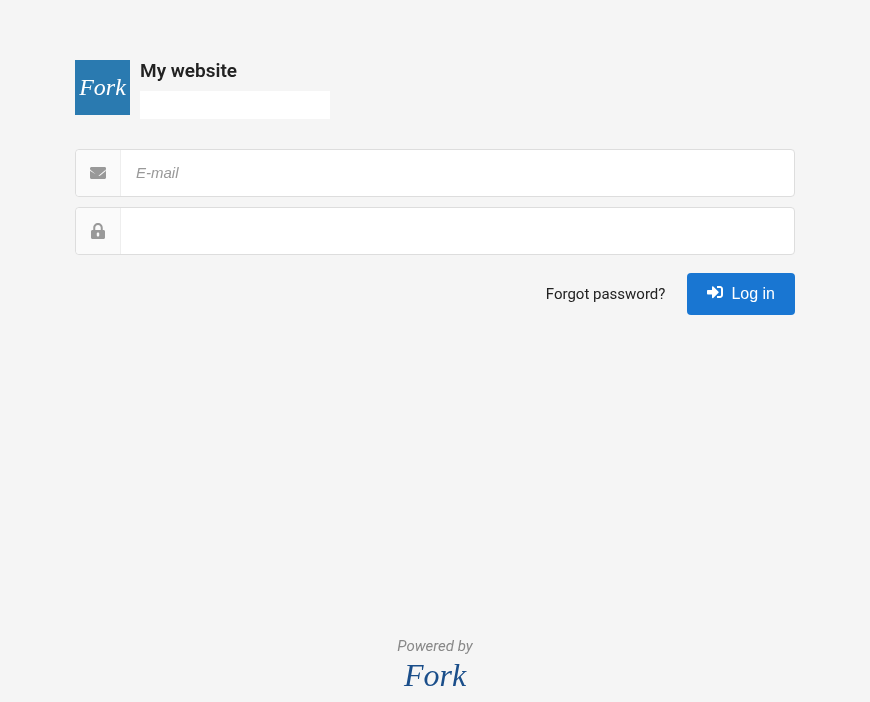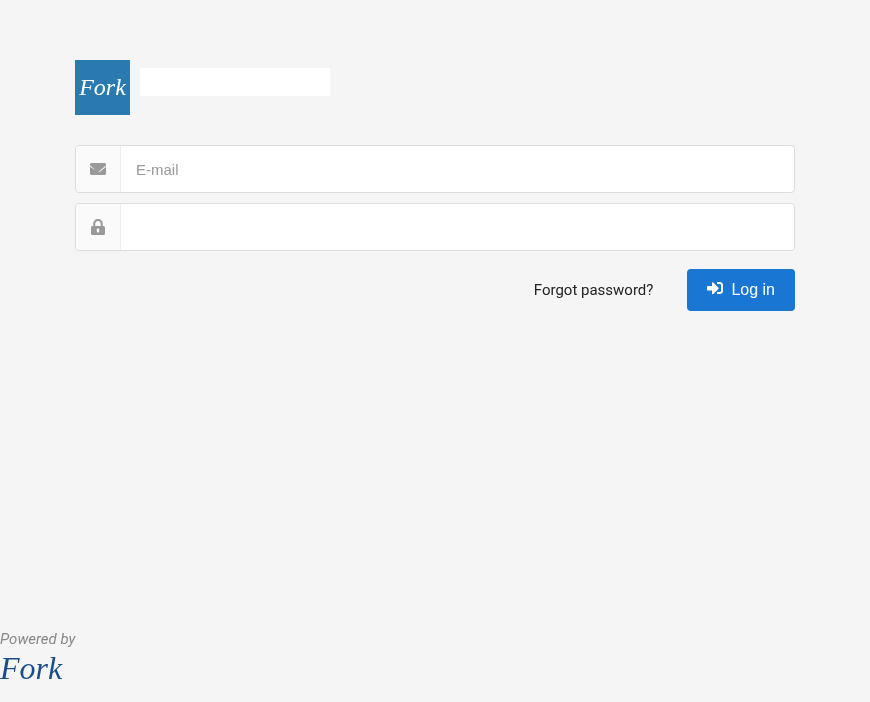--- a/index.html
+++ b/index.html
@@ -76,20 +76,21 @@
       fill: #999;
     }
     .text-input {
       flex: 1;
       border: none;
       outline: none;
       padding: 0 15px;
       font-size: 15px;
       color: #555;
       background: transparent;
+      font-style: italic;
     }
     .text-input::placeholder {
       color: #999;
     }
     .actions {
       display: flex;
       justify-content: flex-end;
       align-items: center;
       gap: 22px;
       margin-top: 18px;
@@ -105,32 +106,31 @@
       background: #1976d2;
       color: #fff;
       border: none;
       border-radius: 4px;
       padding: 11px 20px;
       font-size: 16px;
       cursor: pointer;
       display: flex;
       align-items: center;
       gap: 8px;
-      margin-left: 12px;
     }
     .login-btn svg {
       width: 16px;
       height: 16px;
       fill: #fff;
     }
     .footer {
       position: absolute;
-      bottom: 15px;
+      bottom: 8px;
       width: 100%;
-      text-align: left;
+      text-align: center;
     }
     .powered-by {
       color: #888;
       font-style: italic;
       font-size: 15px;
       margin-bottom: 2px;
     }
     .footer-logo {
       font-family: "Brush Script MT", cursive;
       color: #1a4e8a;
@@ -140,20 +140,21 @@
   </style>
 </head>
 <body>
 
 <div class="container">
   <div class="header">
     <div class="logo-box">
       <span class="logo-script">Fork</span>
     </div>
     <div class="site-title-wrap">
+      <div class="site-title">My website</div>
       <div class="title-underline"></div>
     </div>
   </div>
 
   <div class="input-group">
     <div class="input-icon">
       <svg viewBox="0 0 512 512">
           <path d="M502.3 190.8L327.4 338.3c-22.1 18.7-53.4 18.7-75.5 0L9.7 190.8C3.9 185.9 0 178.8 0 171.2V400c0 26.5 21.5 48 48 48h416c26.5 0 48-21.5 48-48V171.2c0-7.6-3.9-14.7-9.7-19.6zM464 64H48C21.5 64 0 85.5 0 112v16.1c0 8.5 4.5 16.4 11.8 20.7l219.4 185c14.7 12.4 35.6 12.4 50.3 0l219.4-185c7.3-4.3 11.8-12.2 11.8-20.7V112c0-26.5-21.5-48-48-48z"></path>
         </svg>
     </div>

